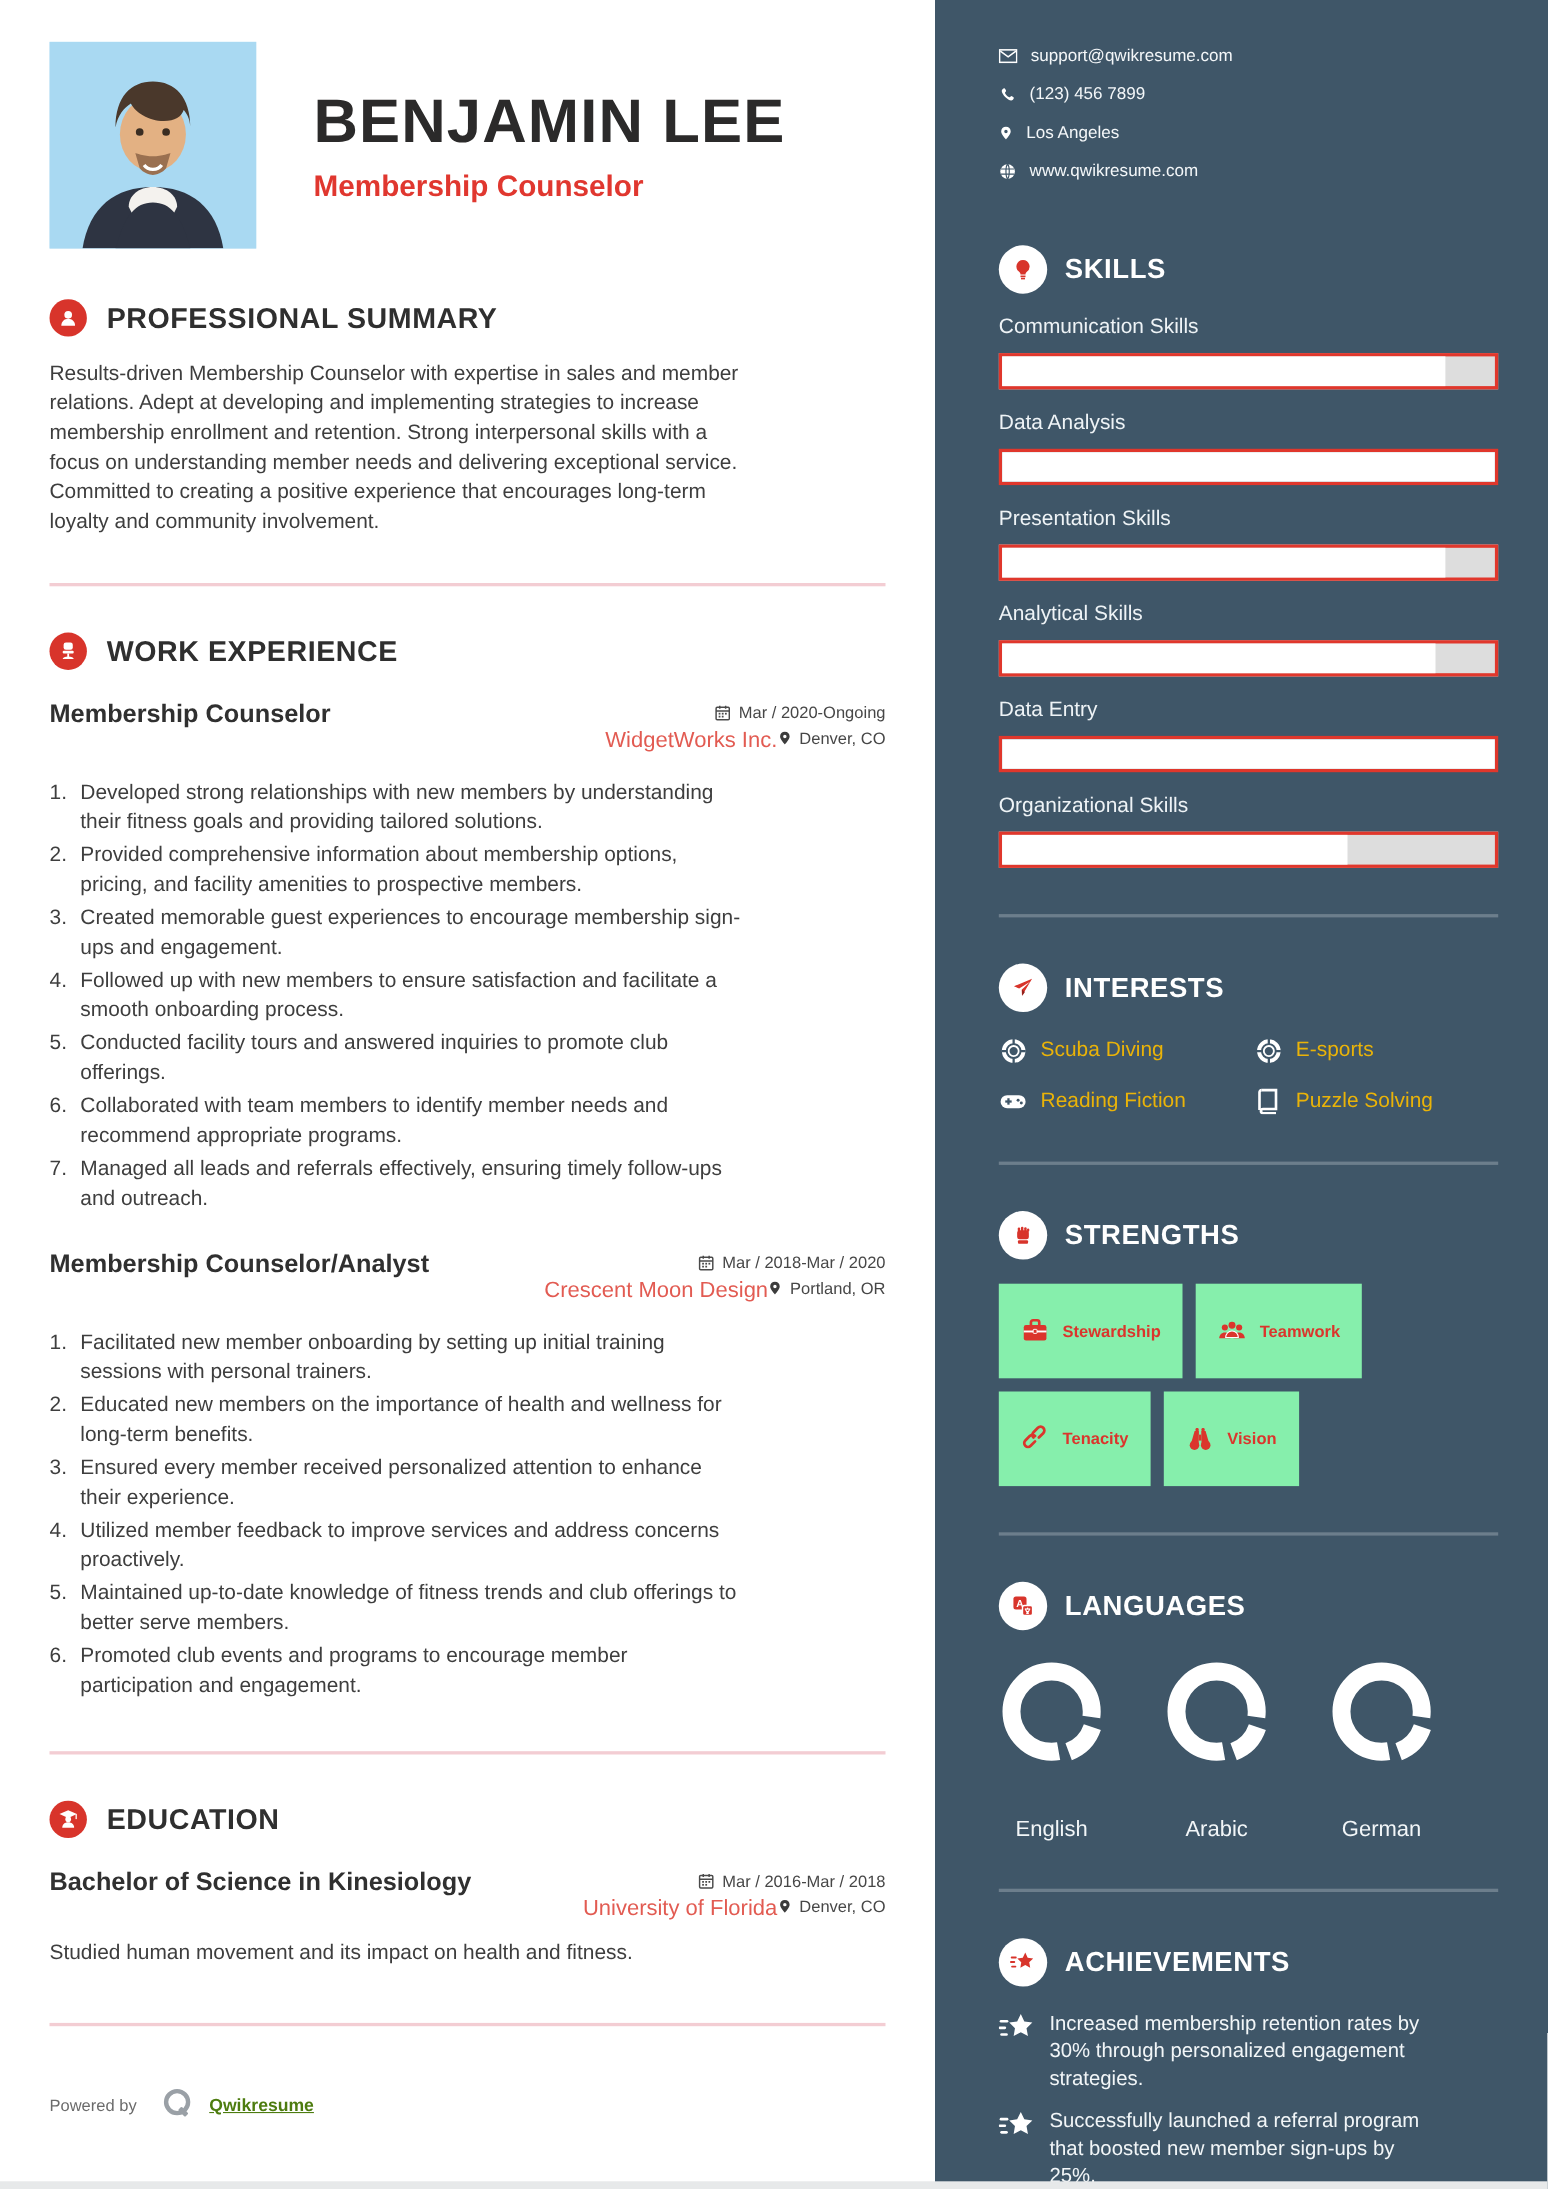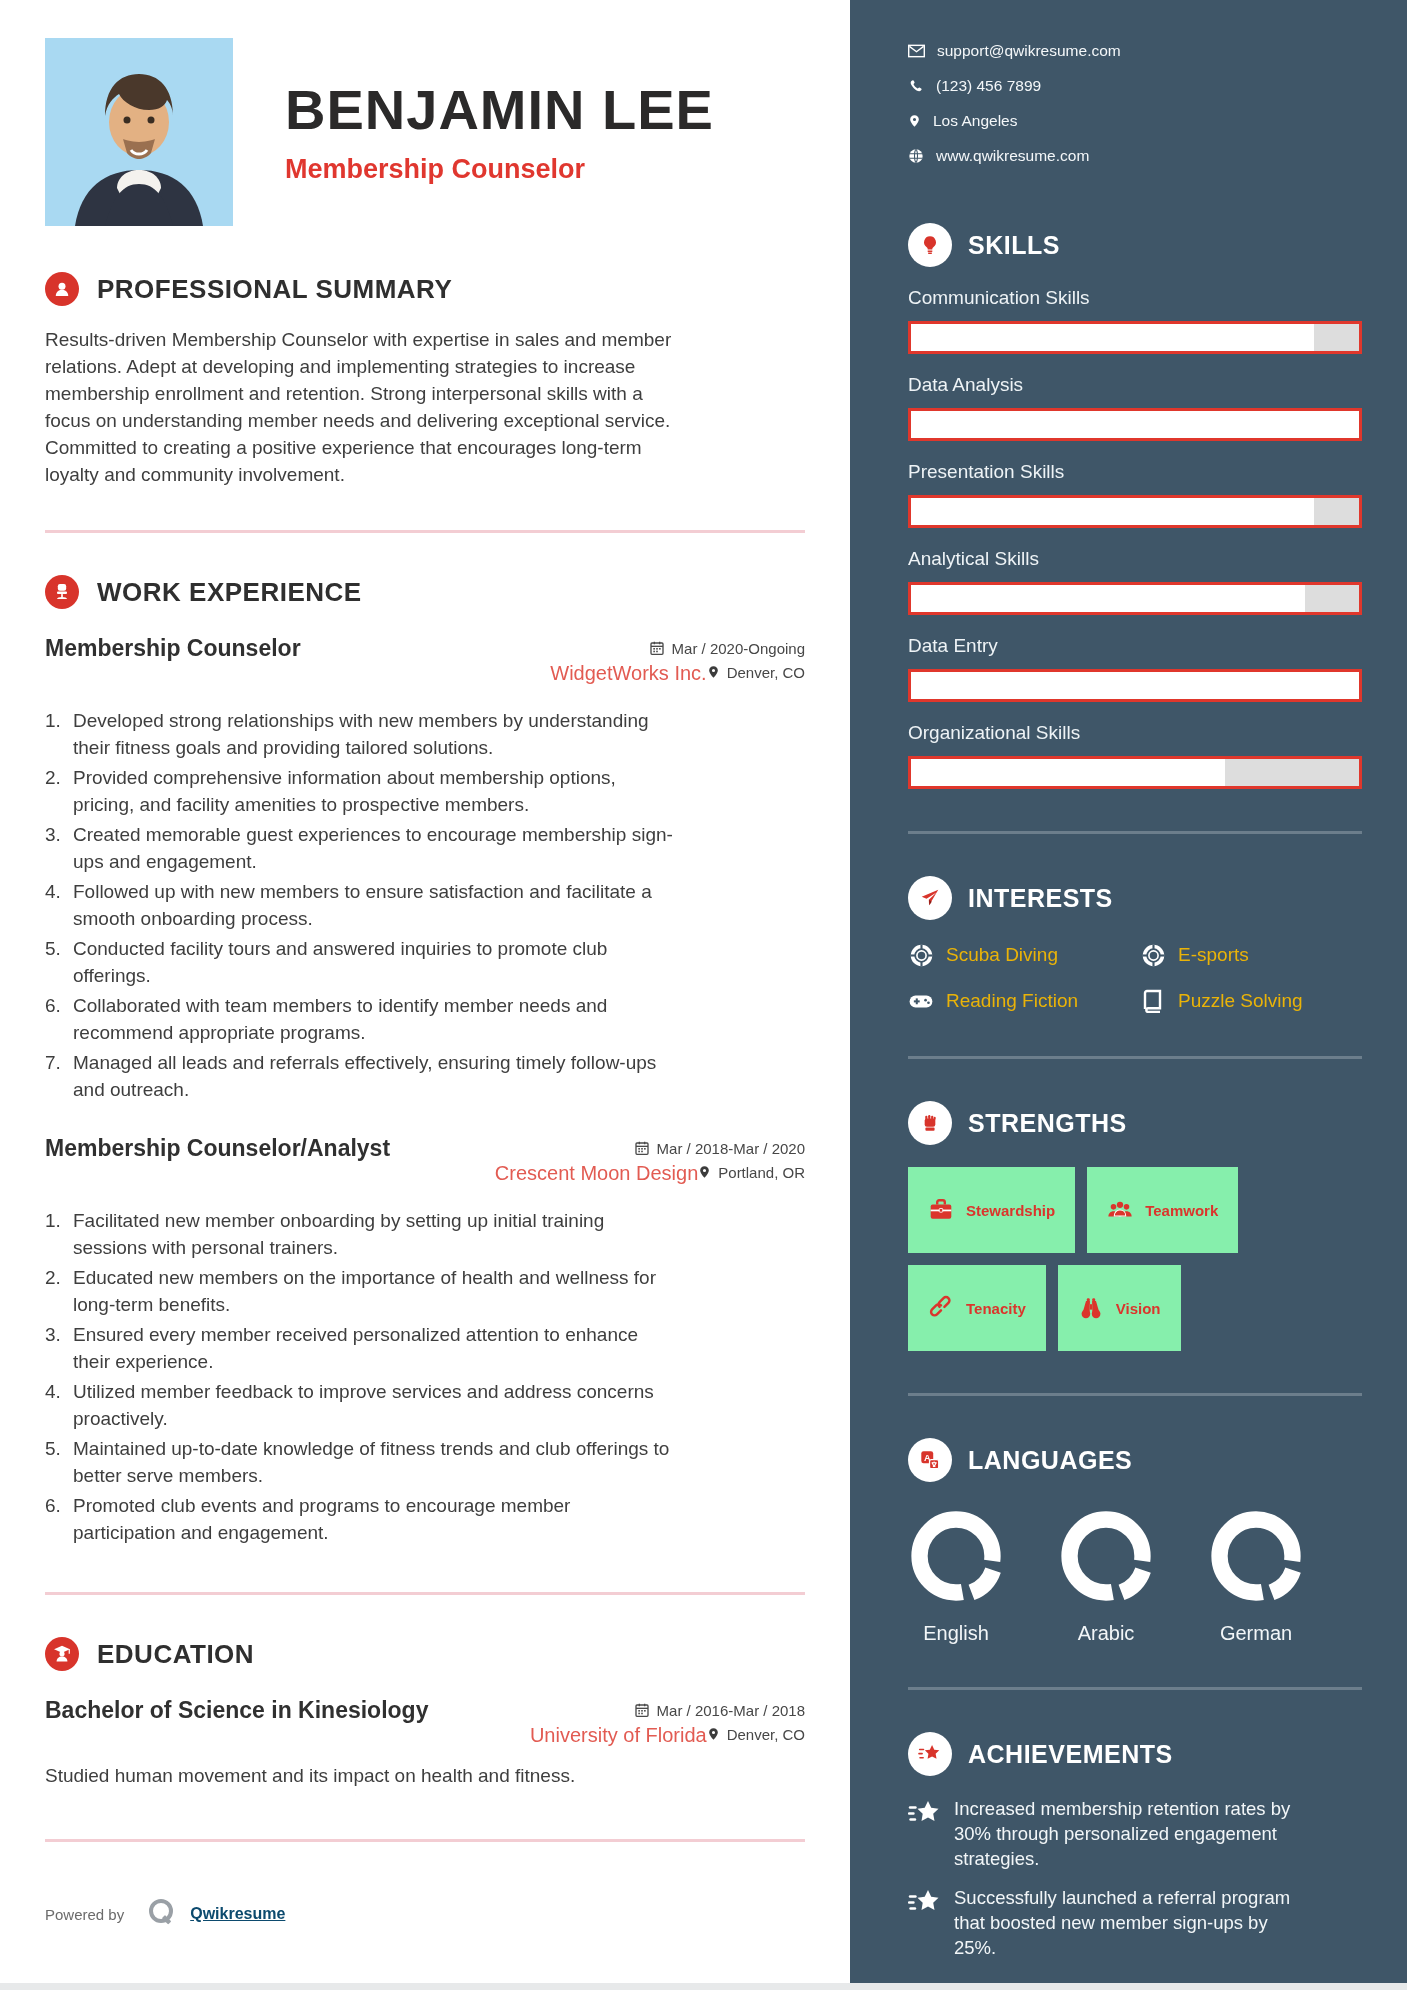--- a/index.html
+++ b/index.html
@@ -44,21 +44,21 @@
 
   .job2{margin-top:32px;}
   .div-2{margin-top:46px;}
   .edu-head{margin-top:42px;}
   .edu-desc{margin-top:18px;font-size:19px;color:#3e3e3e;}
   .div-3{margin-top:52px;}
 
   .footer{margin-top:54px;display:flex;align-items:center;}
   .powered{font-size:15px;color:#6b6b6b;}
   .qlogo{margin:0 12px 0 22px;}
-  .brand{font-size:16px;font-weight:700;color:#0c4a6e;text-decoration:underline;}
+  .brand{font-size:16px;font-weight:700;color:#4d7c0f;text-decoration:underline;}
 
   
   .right{position:absolute;left:850px;top:0;width:557px;height:1990px;background:#3f5668;
          padding:42px 45px 0 58px;color:#fff;}
   .contact{display:flex;flex-direction:column;gap:17px;}
   .c-row{display:flex;align-items:center;font-size:15.5px;color:#f4f7f9;}
   .c-row svg{margin-right:12px;flex:0 0 auto;}
 
   .rsec-head{display:flex;align-items:center;}
   .rsec-ic{width:44px;height:44px;border-radius:50%;background:#fff;flex:0 0 auto;
@@ -76,21 +76,21 @@
   .int-grid{margin-top:22px;display:grid;grid-template-columns:232px 1fr;row-gap:20px;}
   .int-item{display:flex;align-items:center;font-size:19px;color:#eab308;}
   .int-item .ic{width:26px;height:26px;margin-right:12px;display:flex;align-items:center;justify-content:center;flex:0 0 auto;}
 
   .badges{margin-top:22px;display:flex;flex-wrap:wrap;gap:12px;width:400px;}
   .badge{background:#86efac;color:#db352c;display:flex;align-items:center;
          padding:30px 20px;font-size:15px;font-weight:600;}
   .badge .ic{width:26px;height:26px;margin-right:12px;display:flex;align-items:center;justify-content:center;}
 
   .langs{margin-top:26px;display:flex;gap:54px;}
-  .lang{display:flex;flex-direction:column;align-items:center;width:96px;}
+  .lang{display:flex;flex-direction:column;align-items:center;width:96px;gap:30px;}
   .lang-label{margin-top:18px;font-size:20px;color:#f2f6f8;}
 
   .ach-list{margin-top:20px;}
   .ach-item{display:flex;margin-bottom:14px;}
   .ach-item .ic{flex:0 0 auto;width:36px;margin-right:10px;padding-top:2px;}
   .ach-text{font-size:18.5px;line-height:25px;color:#f2f6f8;max-width:345px;}
 
   .watermark-row{margin-top:14px;text-align:right;padding-right:6px;}
   .watermark{font-size:16px;color:#2b3a46;}
 

